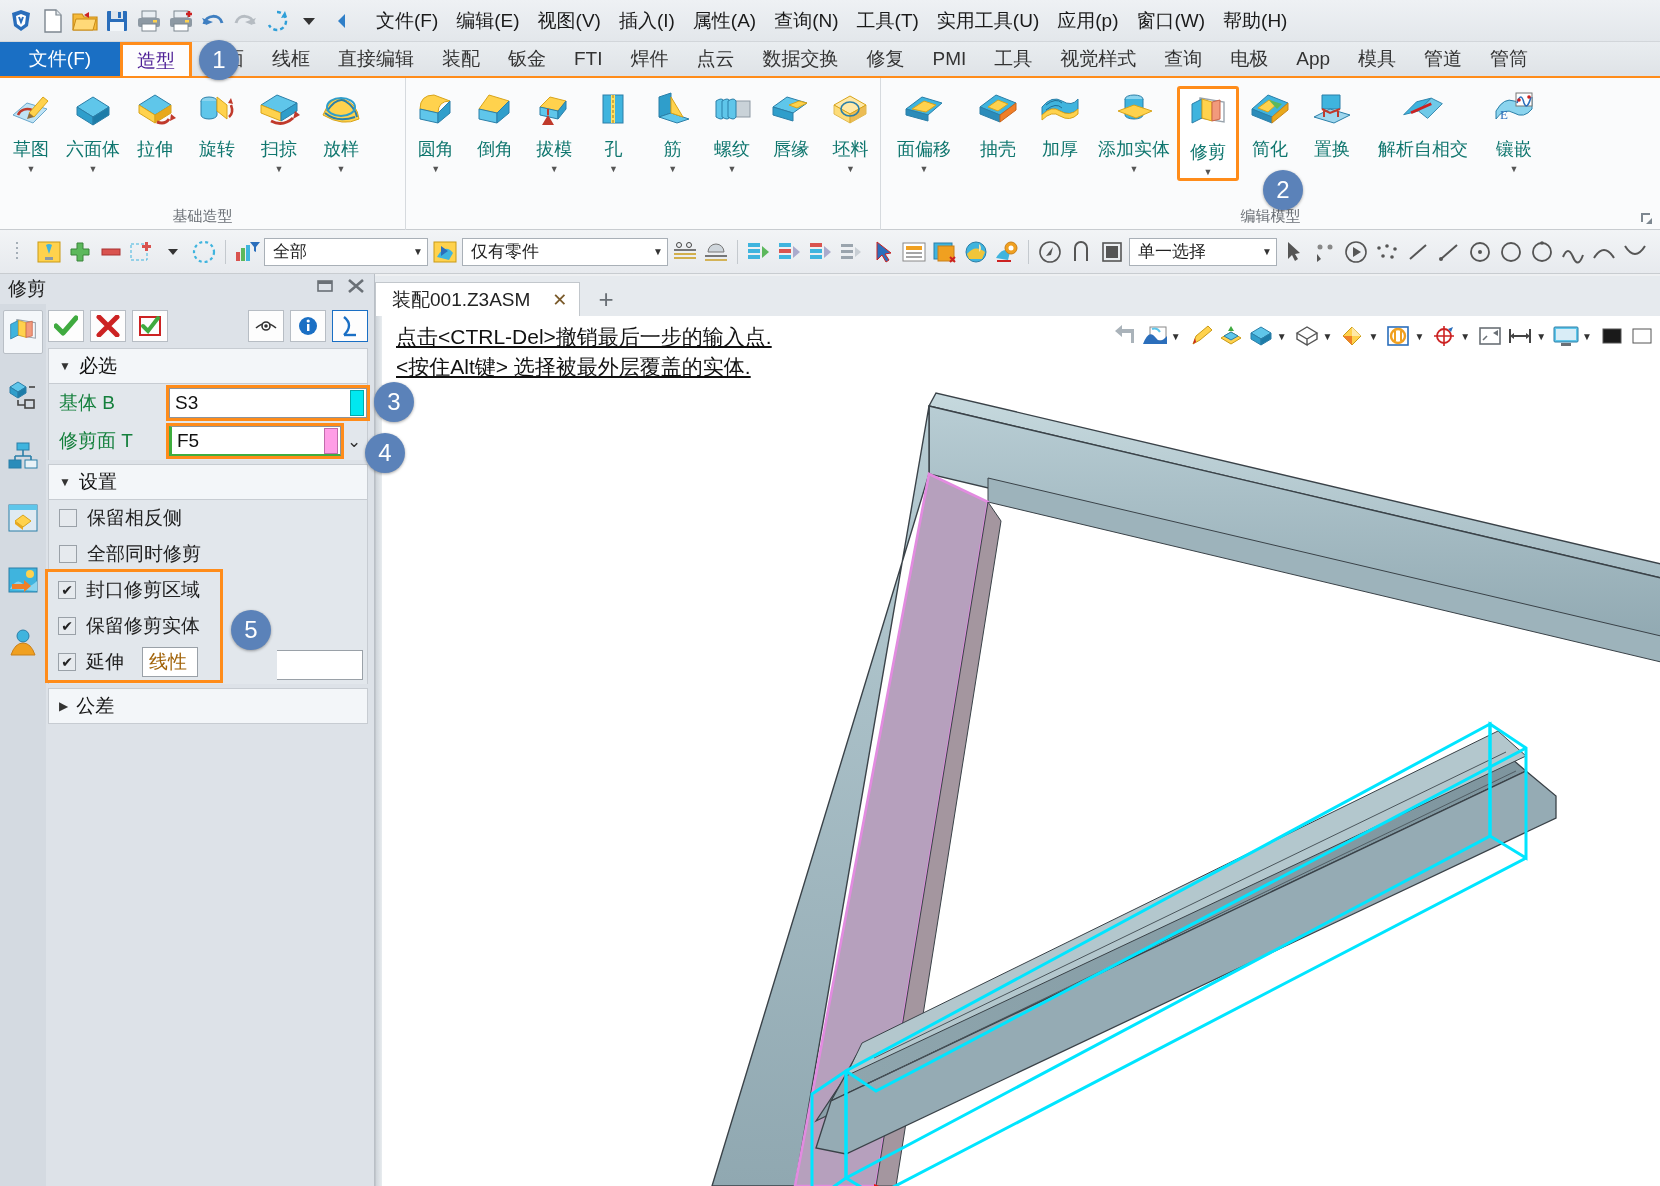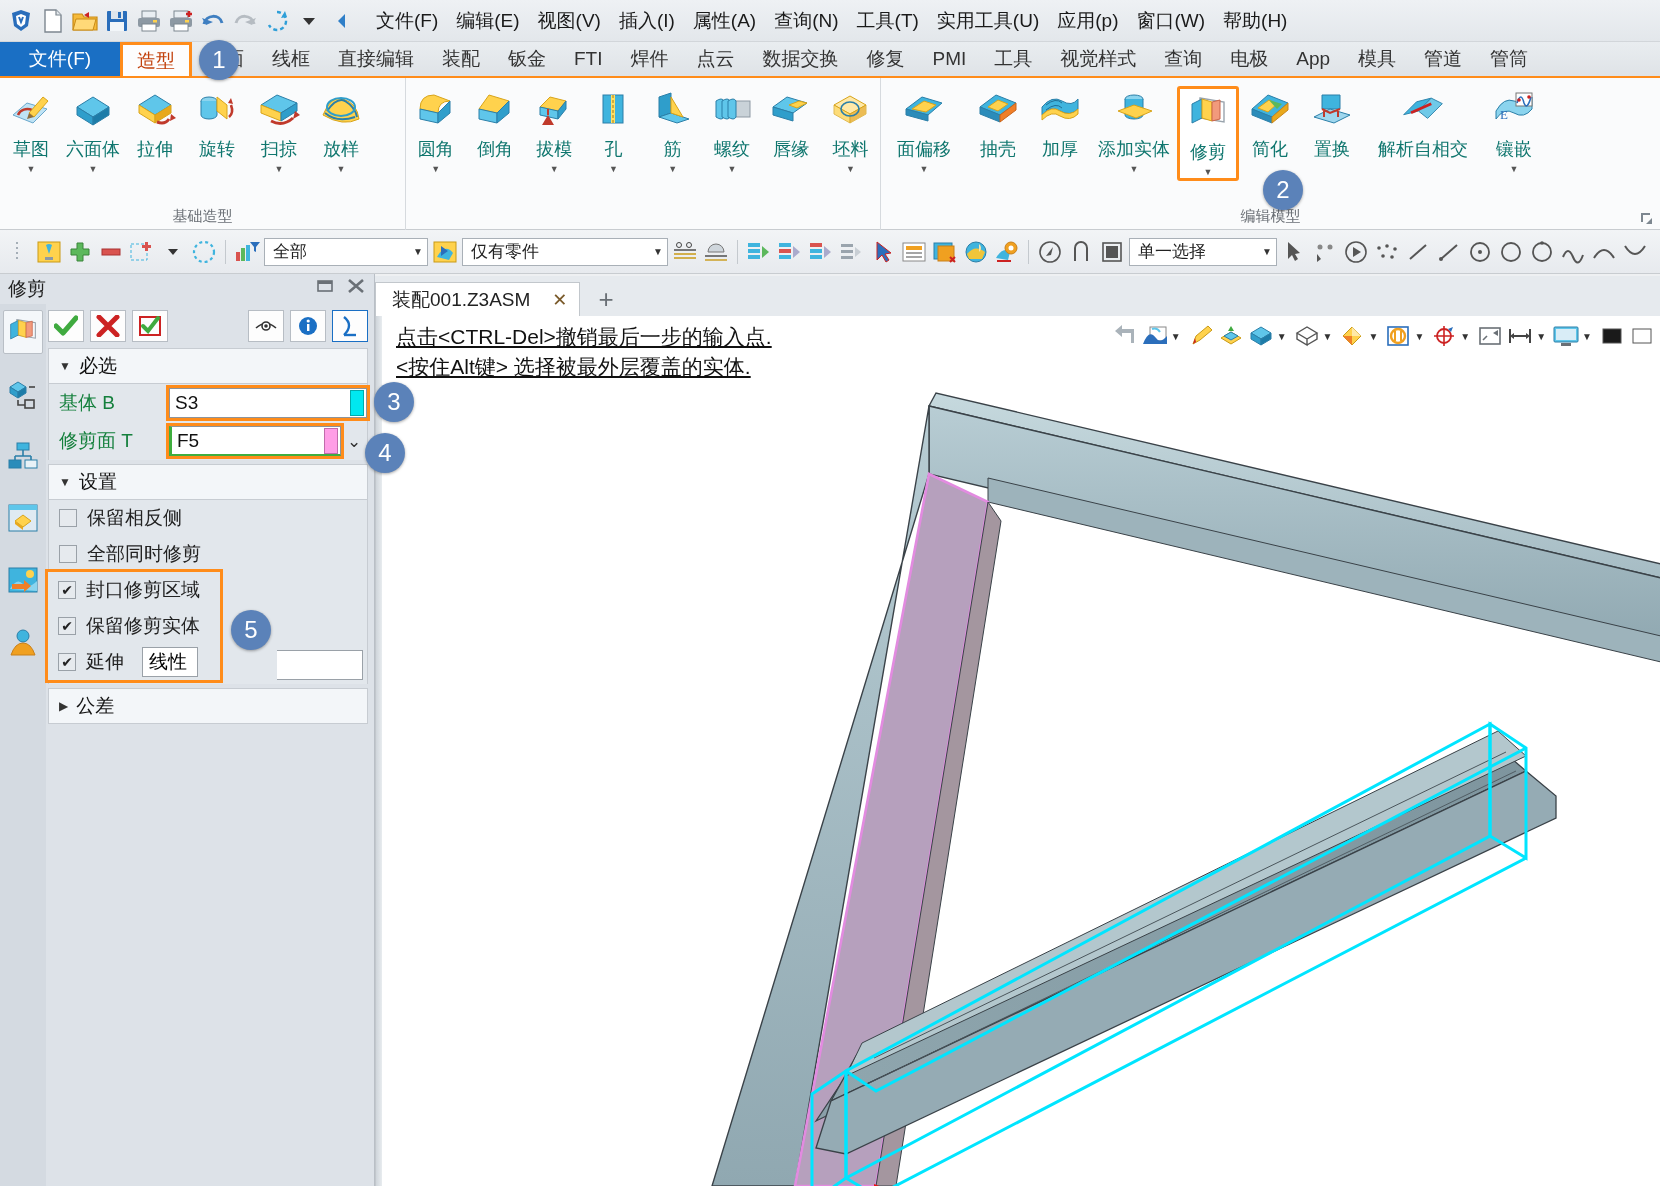--- a/index.html
+++ b/index.html
@@ -36,21 +36,21 @@
   .tab-file {
     background:#1a6fc4; color:#fff; font-size:19px;
     display:flex; align-items:center; justify-content:center;
     width:120px; flex:none;
   }
   .tab {
     font-size:19px; color:#333; padding:0 14px;
     display:flex; align-items:center; justify-content:center; white-space:nowrap;
   }
   .tab.active {
-    background:#fdfdfd; color:#c2410c; border:3px solid #ff8c1a;
+    background:#fdfdfd; color:#4c1d95; border:3px solid #ff8c1a;
     border-bottom:none; position:relative; z-index:3;
   }
 
   
   .ribbon {
     position:absolute; left:0; top:78px; width:1660px; height:152px;
     background:#fafbfc; border-bottom:1px solid #c8ccd0;
     display:flex;
   }
   .rgroup { position:relative; height:152px; display:flex; flex-direction:column; }
@@ -138,21 +138,21 @@
     display:flex; align-items:center; height:36px; padding-left:10px; gap:10px;
     background:#e2e7ec; font-size:19px; color:#222;
   }
   .cbox {
     width:18px; height:18px; border:1px solid #9aa1a8; background:#e6eaee;
     display:flex; align-items:center; justify-content:center; font-size:14px; color:#222;
   }
   .settings-body { background:#e2e7ec; border-left:1px solid #c7ccd2; border-right:1px solid #c7ccd2; padding-bottom:4px; }
   .inline-val {
     height:30px; background:#fff; border:1px solid #9aa1a8; display:flex; align-items:center;
-    font-size:19px; color:#000000; padding:0 6px; margin-left:8px; min-width:56px;
+    font-size:19px; color:#a16207; padding:0 6px; margin-left:8px; min-width:56px;
   }
 
   
   .badge {
     position:absolute; width:40px; height:40px; border-radius:50%;
     background:#5b82b9; color:#fff; font-size:24px;
     display:flex; align-items:center; justify-content:center;
     box-shadow:0 1px 3px rgba(0,0,0,.35); z-index:40;
   }
 

